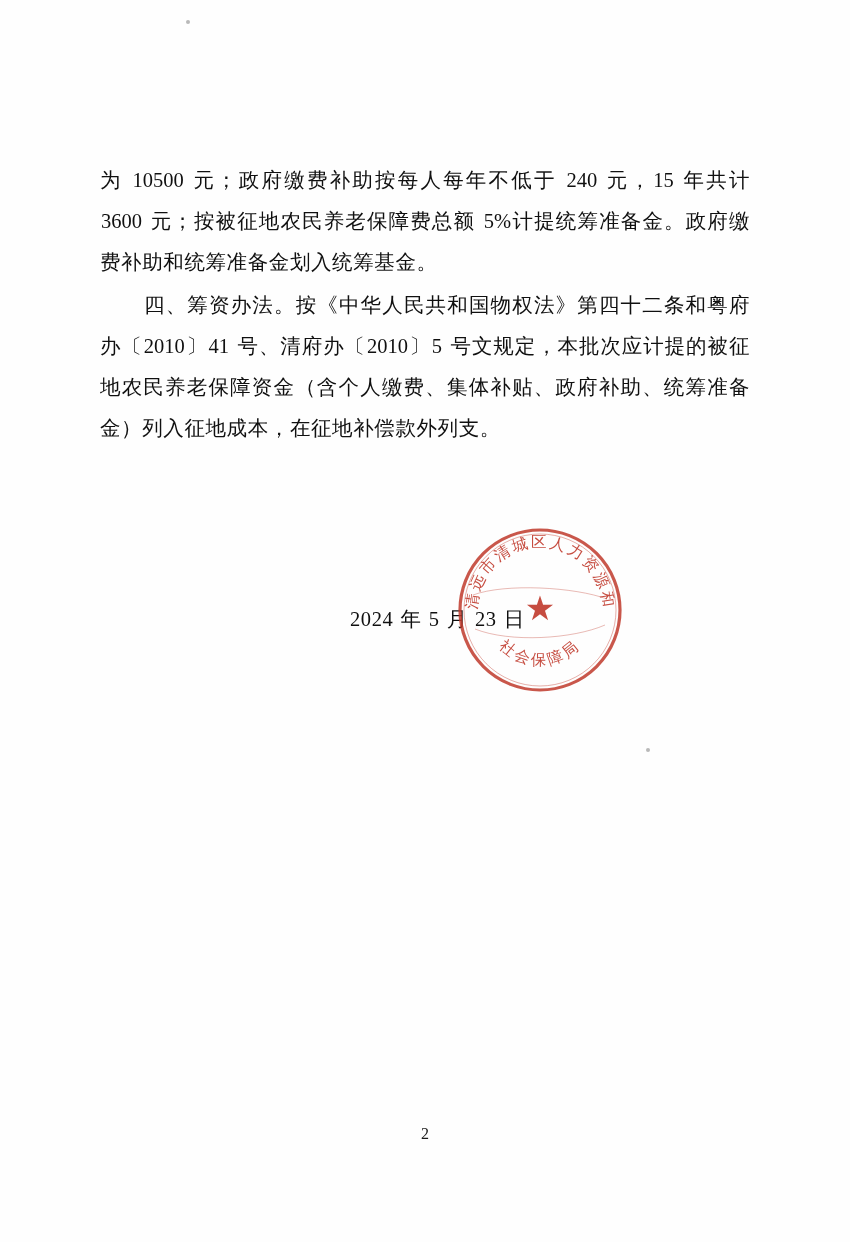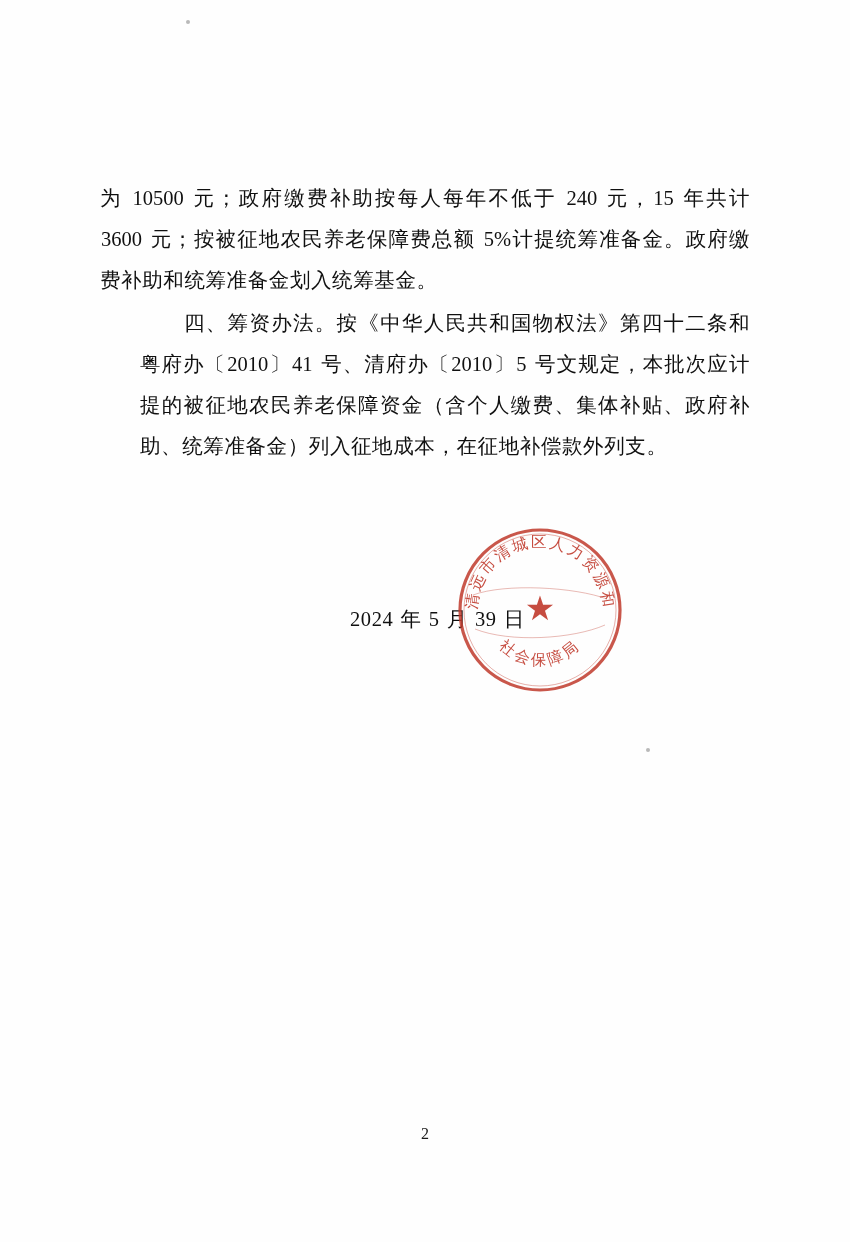--- a/index.html
+++ b/index.html
@@ -20,37 +20,36 @@
     position: absolute;
     background: #b9b9b9;
     border-radius: 50%;
   }
   .speck.s1 { left: 186px; top: 20px; width: 4px; height: 4px; }
   .speck.s2 { left: 646px; top: 748px; width: 4px; height: 4px; }
 
   .body-text {
     position: absolute;
     left: 100px;
-    top: 178px;
+    top: 160px;
     width: 650px;
   }
   .para {
     font-size: 20.5px;
     line-height: 41px;
     letter-spacing: 0.6px;
     text-align: justify;
     text-justify: inter-ideograph;
     margin: 0;
   }
   .para + .para {
     margin-top: 2px;
   }
   .para.indent {
     text-indent: 44px;
-    margin-left: 40px;
   }
   .para .num {
     font-family: "Liberation Serif", serif;
     letter-spacing: 0;
     padding: 0 1px;
   }
 
   .signature {
     position: absolute;
     left: 340px;
@@ -98,21 +97,21 @@
 
   <div class="speck s1"></div>
   <div class="speck s2"></div>
 
   <div class="body-text">
     <p class="para">为 <span class="num">10500</span> 元；政府缴费补助按每人每年不低于 <span class="num">240</span> 元，<span class="num">15</span> 年共计 <span class="num">3600</span> 元；按被征地农民养老保障费总额 <span class="num">5%</span>计提统筹准备金。政府缴费补助和统筹准备金划入统筹基金。</p>
     <p class="para indent">四、筹资办法。按《中华人民共和国物权法》第四十二条和粤府办〔<span class="num">2010</span>〕<span class="num">41</span> 号、清府办〔<span class="num">2010</span>〕<span class="num">5</span> 号文规定，本批次应计提的被征地农民养老保障资金（含个人缴费、集体补贴、政府补助、统筹准备金）列入征地成本，在征地补偿款外列支。</p>
   </div>
 
   <div class="signature">
-    <div class="date"><span class="num">2024</span> 年 <span class="num">5</span> 月 <span class="num">39</span> 日</div>
+    <div class="date"><span class="num">2024</span> 年 <span class="num">5</span> 月 <span class="num">23</span> 日</div>
   </div>
 
   <div class="stamp">
     <svg viewBox="0 0 170 170" width="170" height="170" aria-hidden="true">
       <defs>
         <path id="sealArcTop" d="M 22,85 A 63,63 0 0 1 148,85"></path>
         <path id="sealArcBottom" d="M 30,85 A 55,55 0 0 0 140,85"></path>
       </defs>
       <g fill="none" stroke="#c0392b" stroke-opacity="0.85">
         <circle cx="85" cy="85" r="80" stroke-width="3.2"></circle>

